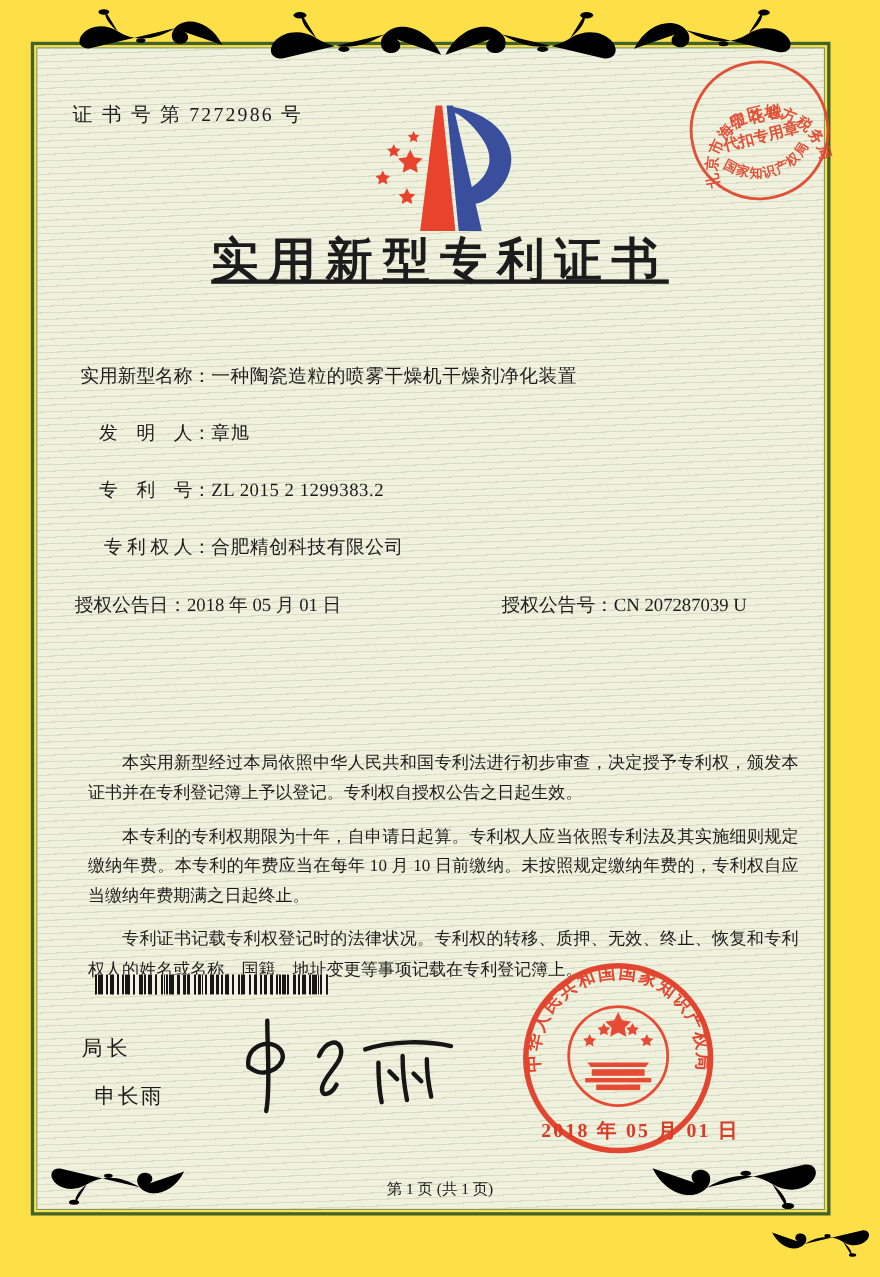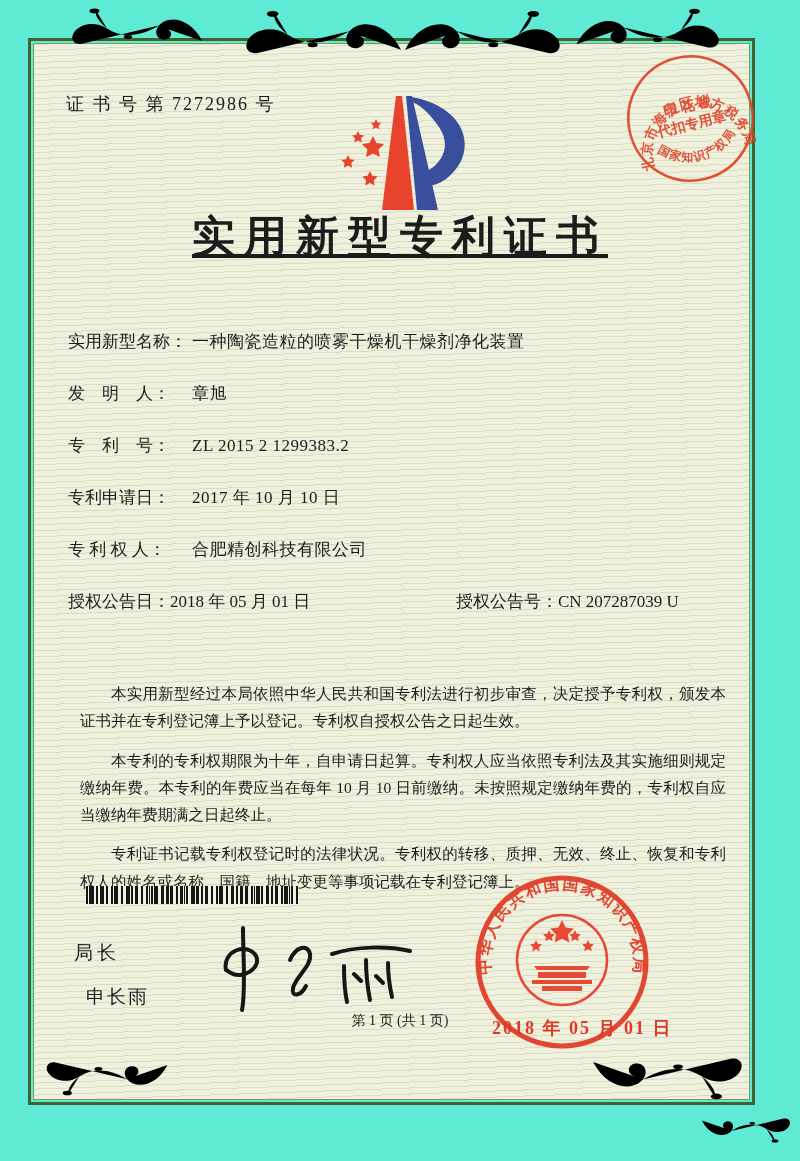--- a/index.html
+++ b/index.html
@@ -1,18 +1,18 @@
 <!DOCTYPE html>
 <html><head>
 <meta charset="utf-8">
 <style>
   html,body{margin:0;padding:0;}
   .page{
     position:relative;width:800px;height:1161px;overflow:hidden;
-    background:#5eead4;
+    background:#fde047;
     font-family:"Liberation Serif","DejaVu Serif",serif;
     color:#1c1c1c;
   }
   
   .frame{
     position:absolute;left:28px;top:38px;width:727px;height:1067px;
     border:3px solid #42622c;box-sizing:border-box;
   }
   .frame-inner{
     position:absolute;inset:2px;border:1px solid #7d9a5e;
@@ -30,21 +30,21 @@
   .tax-stamp{position:absolute;left:618px;top:46px;transform:rotate(-14deg);opacity:.92;}
   .tax-stamp text{fill:#e0442b;font-weight:bold;}
 
   .title{
     position:absolute;left:0;top:208px;width:100%;text-align:center;
     font-size:43px;font-weight:bold;letter-spacing:9px;text-decoration:underline;
   }
 
   .fields{position:absolute;left:68px;top:330px;width:672px;font-size:17px;}
   .field-row{display:flex;margin-bottom:28px;line-height:24px;}
-  .f-label{flex:0 0 124px;white-space:nowrap;}
+  .f-label{flex:0 0 124px;white-space:nowrap;text-align:right;}
   .f-value{max-width:500px;letter-spacing:0.5px;}
   .field-row.addr .f-value{max-width:436px;}
   .grant-row{display:flex;line-height:24px;margin-top:2px;}
   .grant-left{width:388px;display:flex;}
   .grant-right{display:flex;}
 
   .paras{
     position:absolute;left:68px;top:668px;width:670px;
     font-size:15.5px;line-height:1.76;text-align:justify;
   }
@@ -66,21 +66,21 @@
 
   .seal{position:absolute;left:472px;top:872px;opacity:.95;}
   .seal .ring{stroke:#e23d28;fill:none;}
   .seal text{fill:#e23d28;font-weight:bold;}
   .seal .emblem{fill:#e8432c;}
   .seal-date{
     position:absolute;left:492px;top:1016px;font-size:18px;color:#d93b26;
     font-weight:bold;letter-spacing:2px;
   }
 
-  .footer{position:absolute;left:0;top:1012px;width:100%;text-align:center;font-size:14px;}
+  .footer{position:absolute;left:0;top:1072px;width:100%;text-align:center;font-size:14px;}
 </style>
 </head>
 <body>
 
 <div class="page">
 
   
   <svg width="0" height="0" aria-hidden="true">
     <defs>
       <g id="flourish">
@@ -164,24 +164,20 @@
       <span class="f-label">实用新型名称：</span>
       <span class="f-value">一种陶瓷造粒的喷雾干燥机干燥剂净化装置</span>
     </div>
     <div class="field-row">
       <span class="f-label">发　明　人：</span>
       <span class="f-value">章旭</span>
     </div>
     <div class="field-row">
       <span class="f-label">专　利　号：</span>
       <span class="f-value">ZL 2015 2 1299383.2</span>
-    </div>
-    <div class="field-row">
-      <span class="f-label">专利申请日：</span>
-      <span class="f-value">2017 年 10 月 10 日</span>
     </div>
     <div class="field-row">
       <span class="f-label">专 利 权 人：</span>
       <span class="f-value">合肥精创科技有限公司</span>
     </div>
     <div class="grant-row">
       <div class="grant-left">
         <span>授权公告日：</span>
         <span>2018 年 05 月 01 日</span>
       </div>

